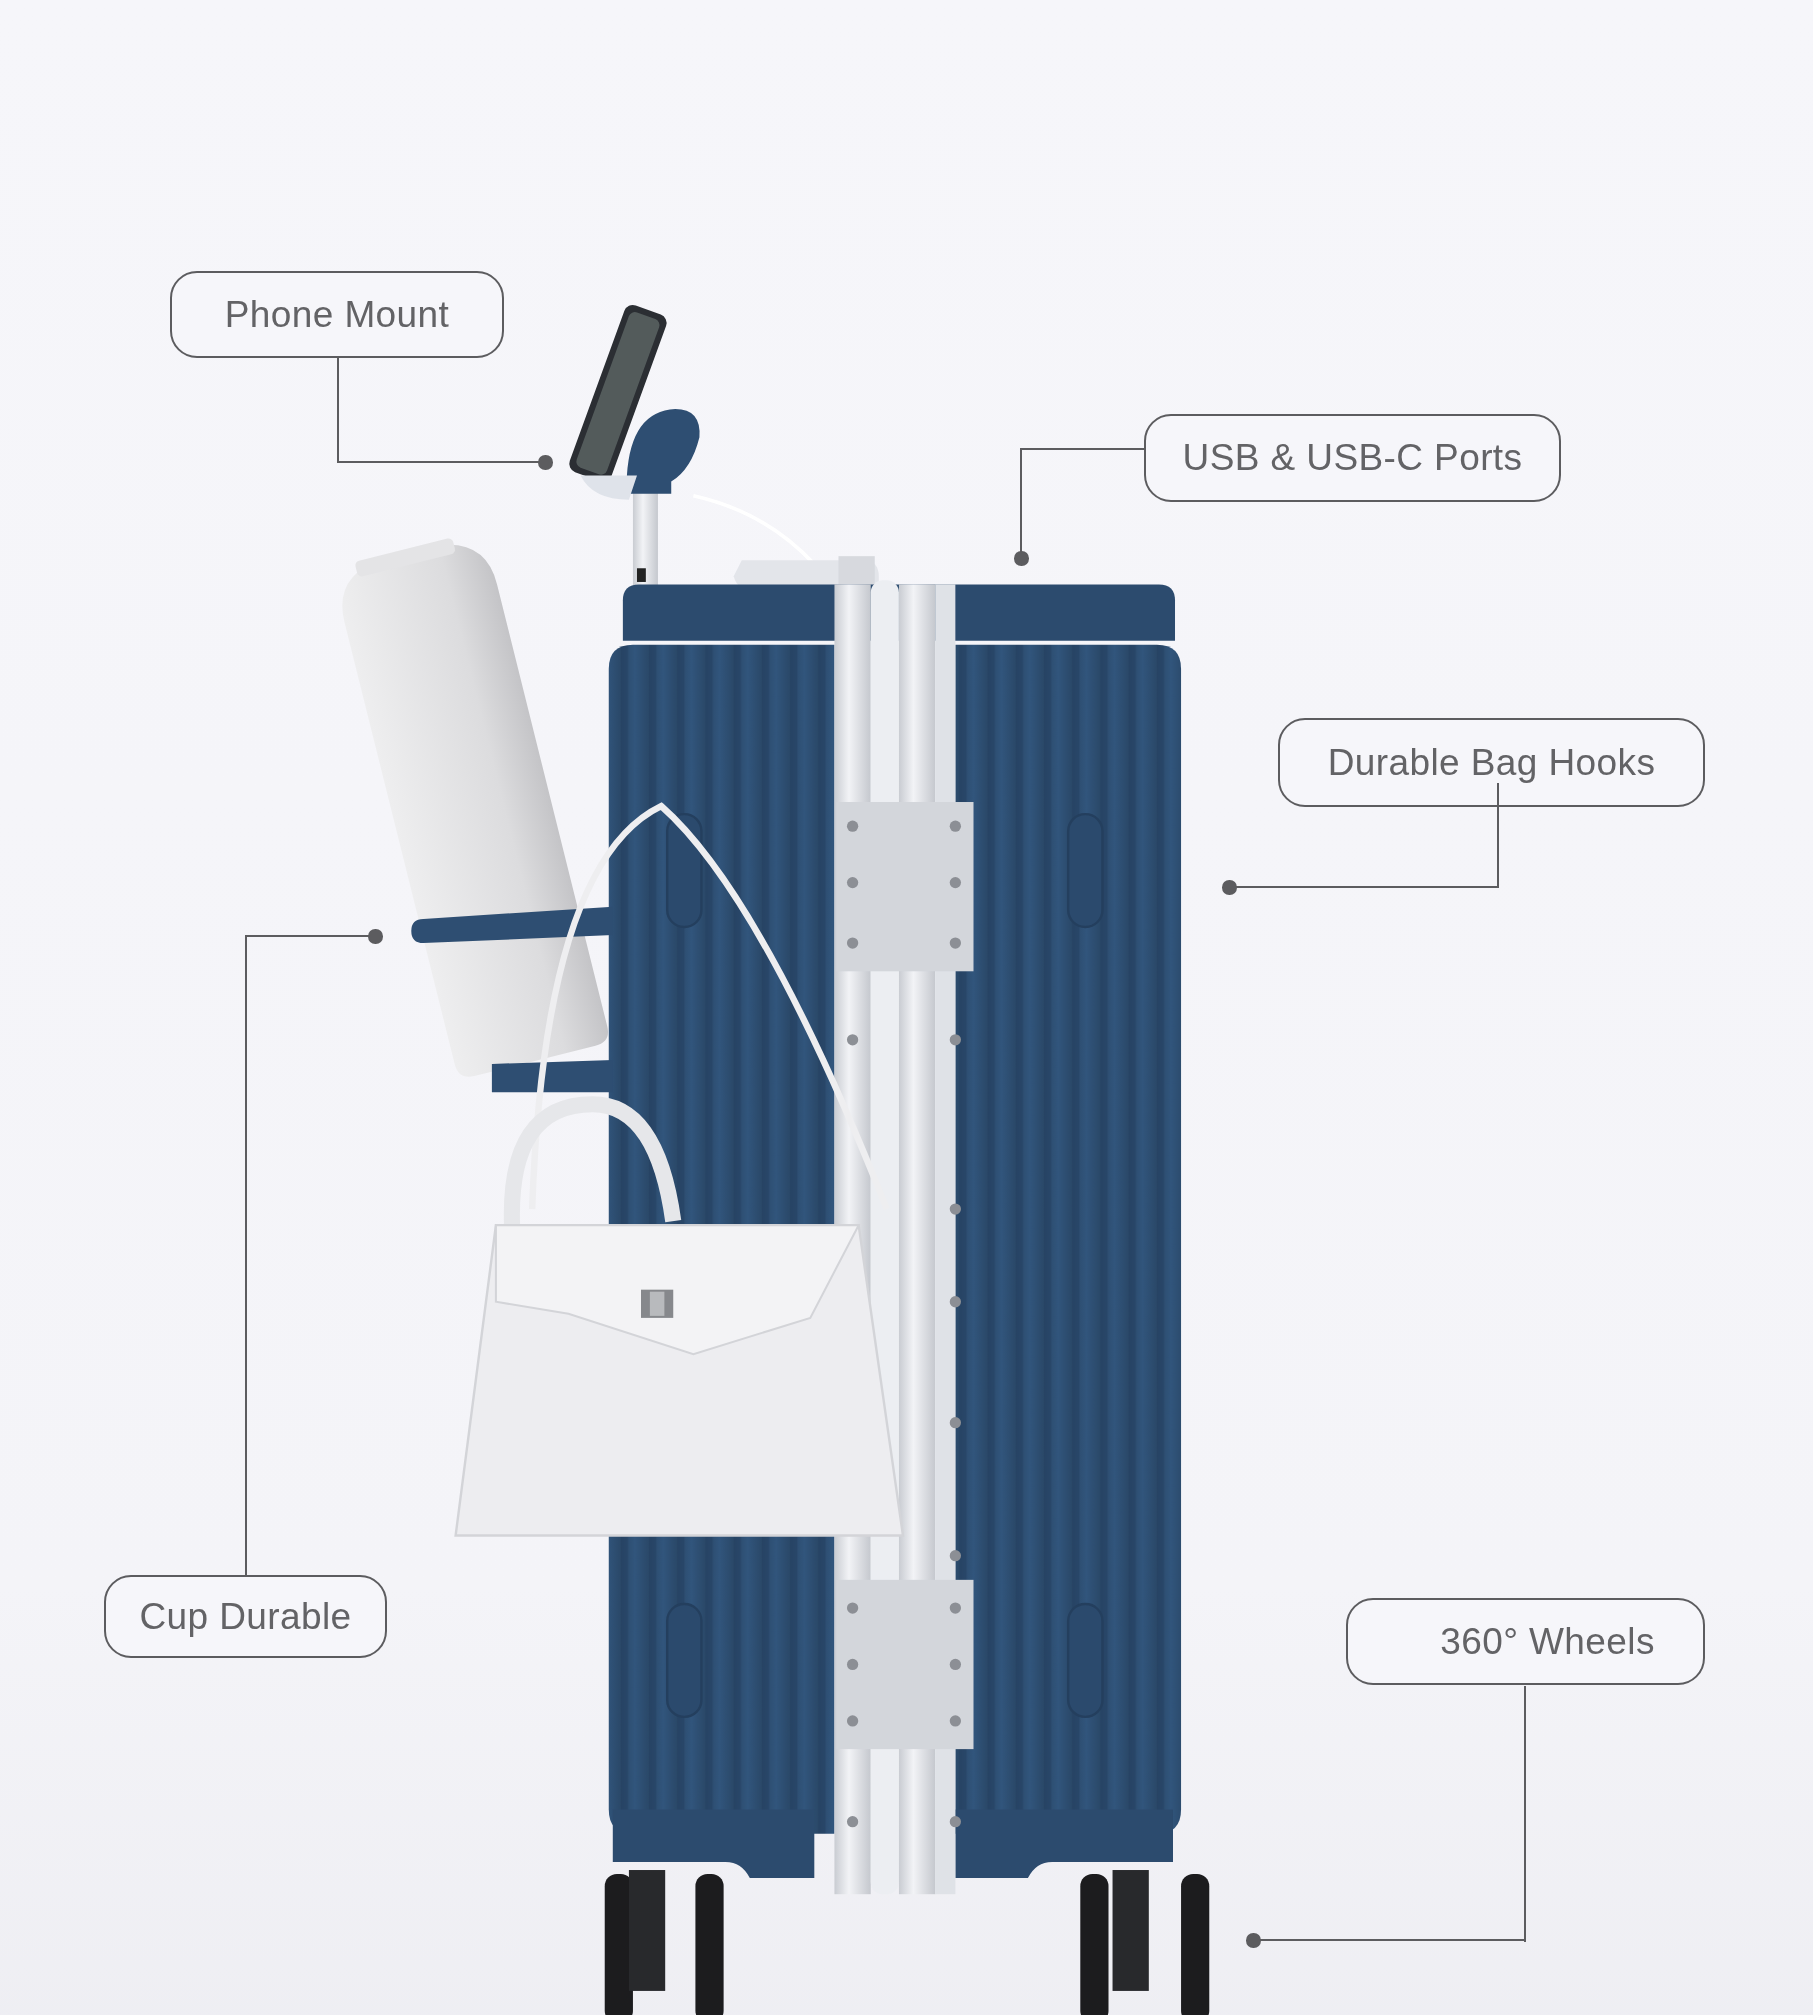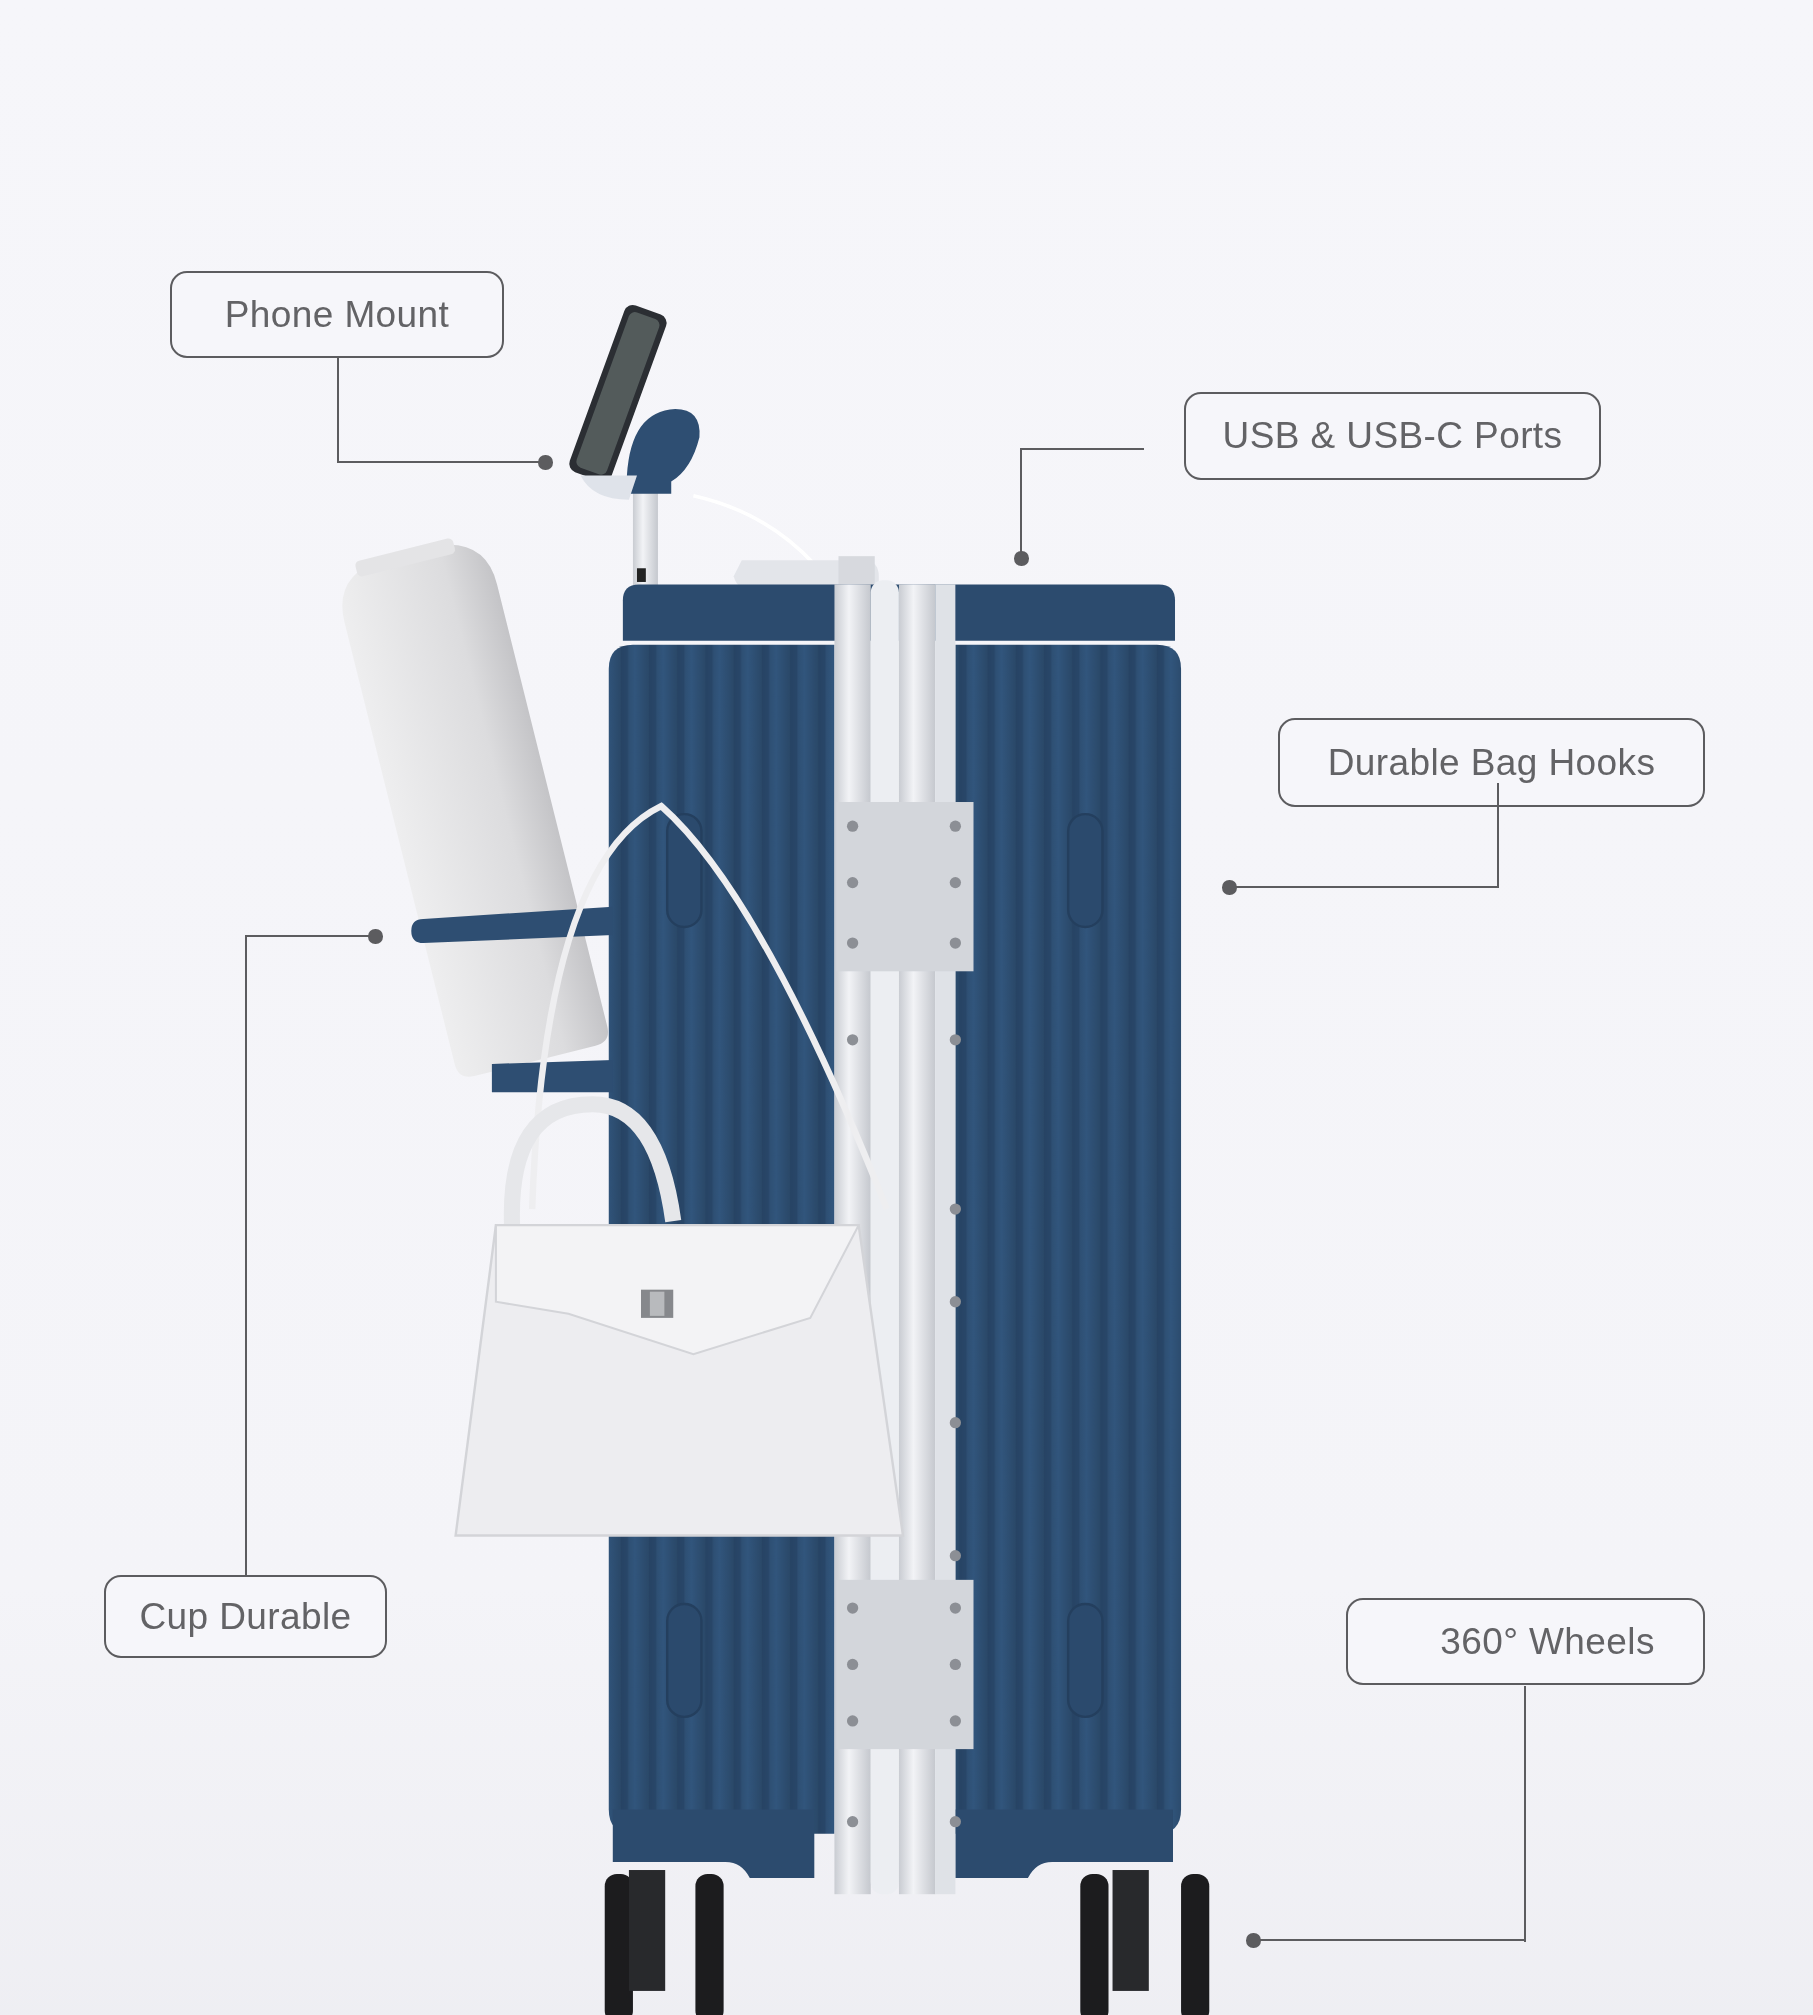--- a/index.html
+++ b/index.html
@@ -5,21 +5,21 @@
   html, body { margin:0; padding:0; }
   body {
     width:1814px; height:2267px; overflow:hidden;
     background: linear-gradient(180deg,#f6f6fa 0%,#f4f4f8 70%,#ebebf0 100%);
     font-family: "Liberation Sans", sans-serif;
     position:relative;
   }
   .stage { position:absolute; left:0; top:0; width:1814px; height:2267px; }
   .label-box {
     position:absolute; box-sizing:border-box;
-    border:2.4px solid #5c5c5f; border-radius:17px;
+    border:2.4px solid #5c5c5f; border-radius:27px;
     background:#f6f6fa;
     display:flex; align-items:center; justify-content:center;
     color:#636366; font-size:37px; letter-spacing:0.4px; white-space:nowrap;
   }
   .leader { position:absolute; background:#5c5c5f; }
   .dot { position:absolute; width:14.5px; height:14.5px; border-radius:50%; background:#5c5c5f; }
   svg.product { position:absolute; left:0; top:0; }
 </style>
 </head>
 <body>
@@ -143,21 +143,21 @@
     </g>
   </svg>
 
   <div class="label-box" style="left:170px;top:271px;width:334px;height:87px;">
     <span>Phone Mount</span>
   </div>
   <div class="leader" style="left:337px;top:358px;width:2.4px;height:104px;"></div>
   <div class="leader" style="left:337px;top:461px;width:209px;height:2.4px;"></div>
   <div class="dot" style="left:538px;top:455px;"></div>
 
-  <div class="label-box" style="left:1144px;top:392px;width:417px;height:88px;margin-left:40px;">
+  <div class="label-box" style="left:1144px;top:414px;width:417px;height:88px;">
     <span>USB &amp; USB-C Ports</span>
   </div>
   <div class="leader" style="left:1020px;top:448px;width:124px;height:2.4px;"></div>
   <div class="leader" style="left:1020px;top:448px;width:2.4px;height:110px;"></div>
   <div class="dot" style="left:1014px;top:551px;"></div>
 
   <div class="label-box" style="left:1278px;top:694px;width:427px;height:89px;margin-top:24px;">
     <span>Durable Bag Hooks</span>
   </div>
   <div class="leader" style="left:1497px;top:783px;width:2.4px;height:105px;"></div>

